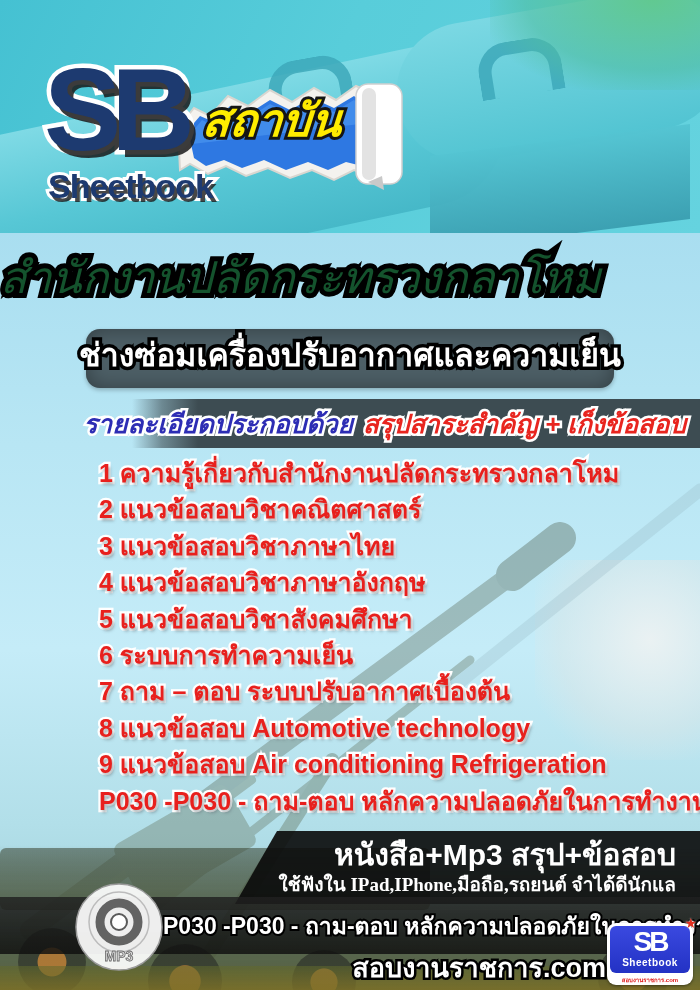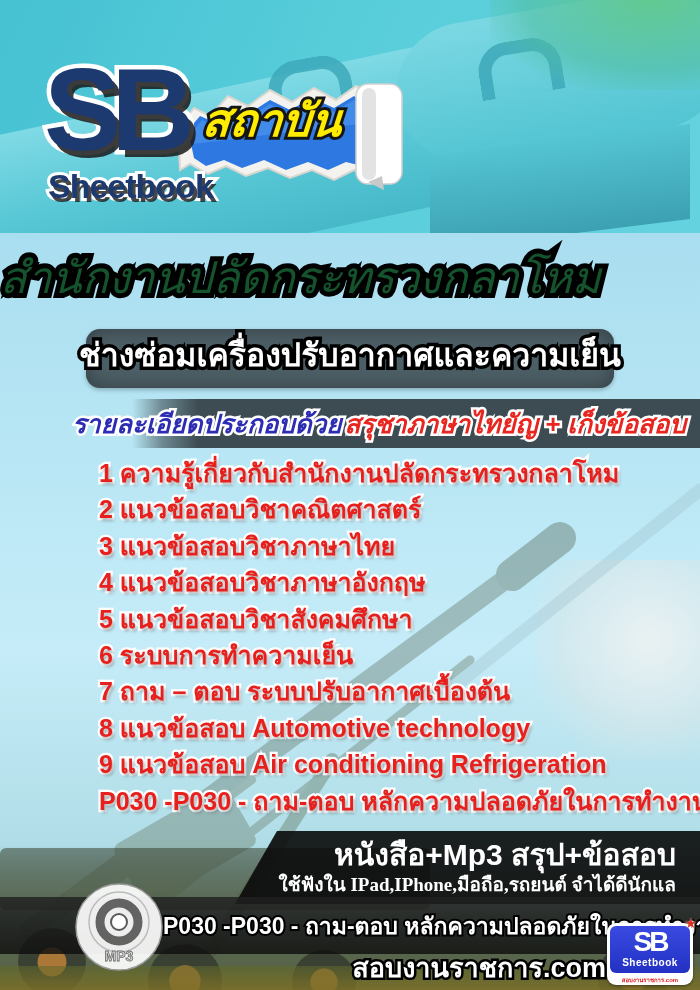--- a/index.html
+++ b/index.html
@@ -59,21 +59,21 @@
     -webkit-text-stroke:10px #000;paint-order:stroke fill;text-shadow:3px 4px 0 rgba(0,0,0,.55);}
   .role-bar{position:absolute;left:86px;top:329px;width:528px;height:59px;border-radius:14px;
     background:linear-gradient(180deg,#5d7078 0%,#4d5f66 55%,#42515 7 100%);
     background-color:#4d5f66;
     box-shadow:inset 0 0 20px rgba(0,0,0,.35),0 2px 4px rgba(0,0,0,.25);
     display:flex;align-items:flex-start;justify-content:center;}
   .role-bar span{font-size:32px;font-weight:800;color:#fff;white-space:nowrap;
     -webkit-text-stroke:7px #000;paint-order:stroke fill;}
   .details-bar{position:absolute;left:0;top:399px;width:700px;height:49px;box-sizing:border-box;
     background:linear-gradient(90deg,rgba(61,76,82,0) 132px,rgba(61,76,82,.6) 162px,#3d4c52 198px,#3d4c52 100%);
-    display:flex;align-items:center;justify-content:flex-end;gap:3px;padding-right:14px;}
+    display:flex;align-items:center;justify-content:flex-end;gap:10px;padding-right:14px;}
   .details-blue{font-size:26px;font-weight:800;font-style:italic;color:#2d2db4;white-space:nowrap;
     -webkit-text-stroke:5px #fff;paint-order:stroke fill;}
   .details-red{font-size:26px;font-weight:800;font-style:italic;color:#e8251f;white-space:nowrap;
     -webkit-text-stroke:5px #fff;paint-order:stroke fill;}
 
   
   .topics{position:absolute;left:99px;top:455px;margin:0;padding:0;list-style:none;}
   .topic{height:36.4px;line-height:36.4px;font-size:25px;font-weight:700;color:#e8201d;
     white-space:nowrap;-webkit-text-stroke:4.5px #fff;paint-order:stroke fill;
     text-shadow:2px 3px 3px rgba(96,108,114,.5);}
@@ -154,21 +154,21 @@
   <div class="brand-name">Sheetbook</div>
 
   <div class="main-title">สำนักงานปลัดกระทรวงกลาโหม</div>
 
   <div class="role-bar">
     <span>ช่างซ่อมเครื่องปรับอากาศและความเย็น</span>
   </div>
 
   <div class="details-bar">
     <span class="details-blue">รายละเอียดประกอบด้วย</span>
-    <span class="details-red">สรุชาภาษาไทยัญ + เก็งข้อสอบ</span>
+    <span class="details-red">สรุปสาระสำคัญ + เก็งข้อสอบ</span>
   </div>
 
   <ul class="topics">
     <li class="topic">1 ความรู้เกี่ยวกับสำนักงานปลัดกระทรวงกลาโหม</li>
     <li class="topic">2 แนวข้อสอบวิชาคณิตศาสตร์</li>
     <li class="topic">3 แนวข้อสอบวิชาภาษาไทย</li>
     <li class="topic">4 แนวข้อสอบวิชาภาษาอังกฤษ</li>
     <li class="topic">5 แนวข้อสอบวิชาสังคมศึกษา</li>
     <li class="topic">6 ระบบการทำความเย็น</li>
     <li class="topic">7 ถาม – ตอบ ระบบปรับอากาศเบื้องต้น</li>

